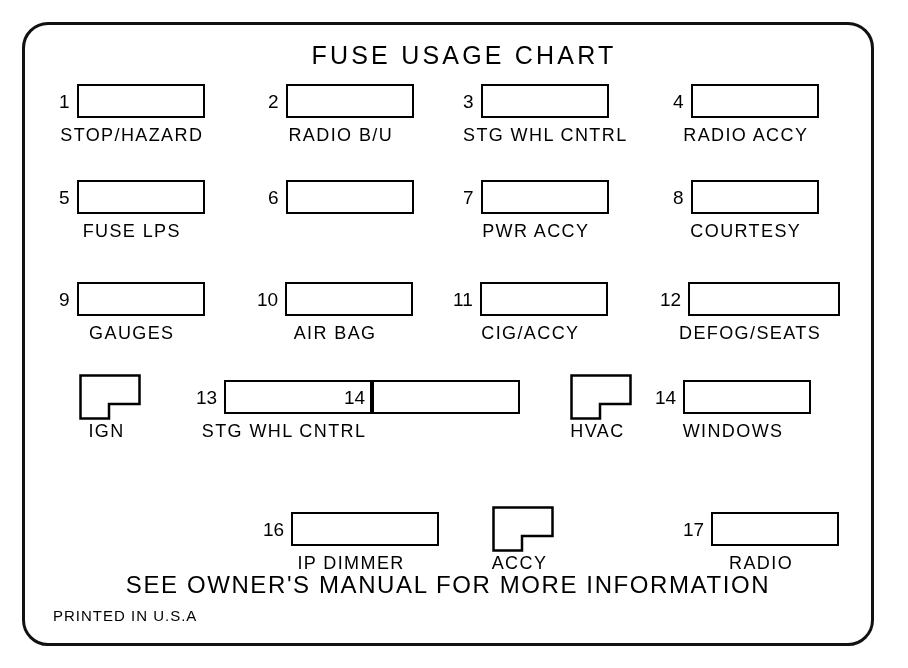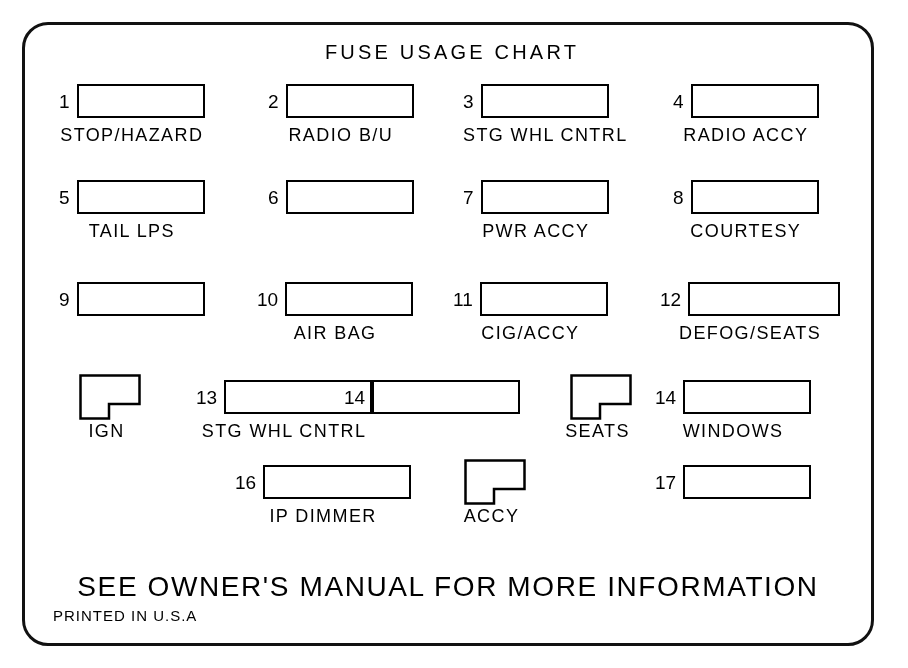--- a/index.html
+++ b/index.html
@@ -24,41 +24,41 @@
     border: 3px solid #111111;
     border-radius: 26px;
     box-sizing: border-box;
     background: #ffffff;
   }
 
   
   #chart-title {
     position: absolute;
     top: 16px;
-    left: 4px;
+    left: 16px;
     width: 100%;
     text-align: center;
-    font-size: 20px;
+    font-size: 25px;
     letter-spacing: 3.2px;
     font-weight: 400;
     white-space: nowrap;
   }
 
   
   .fuse-row {
     position: absolute;
     left: 0;
     width: 100%;
     height: 78px;
   }
   .row-1 { top: 56px; }
   .row-2 { top: 152px; }
   .row-3 { top: 254px; }
   .row-4 { top: 352px; }
-  .row-5 { top: 437px; }
+  .row-5 { top: 484px; margin-left: 28px; }
 
   .fuse-cell {
     position: absolute;
     top: 0;
   }
 
   
   .fuse-head {
     display: flex;
     align-items: center;
@@ -96,21 +96,21 @@
     margin-top: 4px;
   }
 
   
   #footer-note {
     position: absolute;
     top: 546px;
     left: 0;
     width: 100%;
     text-align: center;
-    font-size: 28px;
+    font-size: 24px;
     letter-spacing: 1.6px;
     white-space: nowrap;
   }
   #printed-in {
     position: absolute;
     top: 582px;
     left: 28px;
     font-size: 15px;
     letter-spacing: 1px;
     white-space: nowrap;
@@ -153,21 +153,21 @@
       <div class="fuse-label">RADIO ACCY</div>
     </div>
   </div>
 
   <div class="fuse-row row-2">
     <div class="fuse-cell" style="left:34px;">
       <div class="fuse-head">
         <span class="fuse-num">5</span>
         <span class="fuse-box"></span>
       </div>
-      <div class="fuse-label">TAIL LPS</div>
+      <div class="fuse-label">FUSE LPS</div>
     </div>
     <div class="fuse-cell" style="left:243px;">
       <div class="fuse-head">
         <span class="fuse-num">6</span>
         <span class="fuse-box"></span>
       </div>
     </div>
     <div class="fuse-cell" style="left:438px;">
       <div class="fuse-head">
         <span class="fuse-num">7</span>
@@ -183,20 +183,21 @@
       <div class="fuse-label">COURTESY</div>
     </div>
   </div>
 
   <div class="fuse-row row-3">
     <div class="fuse-cell" style="left:34px;">
       <div class="fuse-head">
         <span class="fuse-num">9</span>
         <span class="fuse-box"></span>
       </div>
+      <div class="fuse-label">GAUGES</div>
     </div>
     <div class="fuse-cell" style="left:232px;">
       <div class="fuse-head">
         <span class="fuse-num">10</span>
         <span class="fuse-box"></span>
       </div>
       <div class="fuse-label">AIR BAG</div>
     </div>
     <div class="fuse-cell" style="left:428px;">
       <div class="fuse-head">
@@ -241,21 +242,21 @@
     </div>
     <div class="fuse-cell" style="left:537px;">
       <div class="fuse-head">
         <span class="fuse-num"></span>
         <span class="fuse-notch">
           <svg width="64" height="48" viewBox="0 0 64 48">
             <path d="M2.5,2.5 H61.5 V31 H31 V45.5 H2.5 Z" fill="#ffffff" stroke="#000000" stroke-width="2.5"></path>
           </svg>
         </span>
       </div>
-      <div class="fuse-label">SEATS</div>
+      <div class="fuse-label">HVAC</div>
     </div>
     <div class="fuse-cell" style="left:630px;">
       <div class="fuse-head">
         <span class="fuse-num">14</span>
         <span class="fuse-box"></span>
       </div>
       <div class="fuse-label">WINDOWS</div>
     </div>
   </div>
 
@@ -276,19 +277,20 @@
           </svg>
         </span>
       </div>
       <div class="fuse-label">ACCY</div>
     </div>
     <div class="fuse-cell" style="left:630px;">
       <div class="fuse-head">
         <span class="fuse-num">17</span>
         <span class="fuse-box"></span>
       </div>
+      <div class="fuse-label">RADIO</div>
     </div>
   </div>
 
   <div id="footer-note">SEE OWNER'S MANUAL FOR MORE INFORMATION</div>
   <div id="printed-in">PRINTED IN U.S.A</div>
 
 </div>
 
 </body></html>

